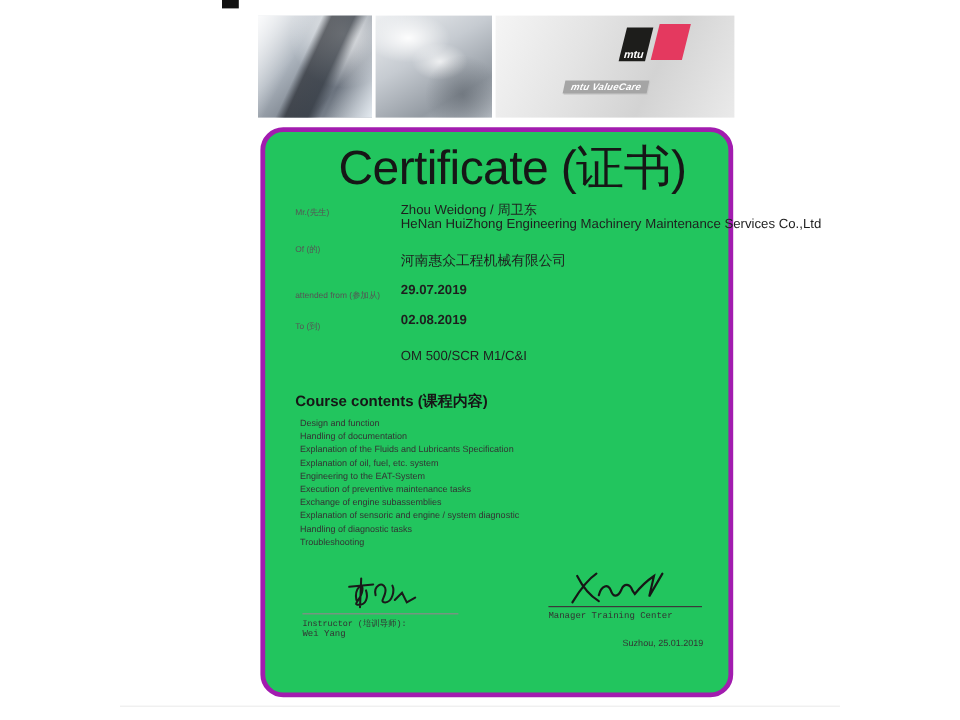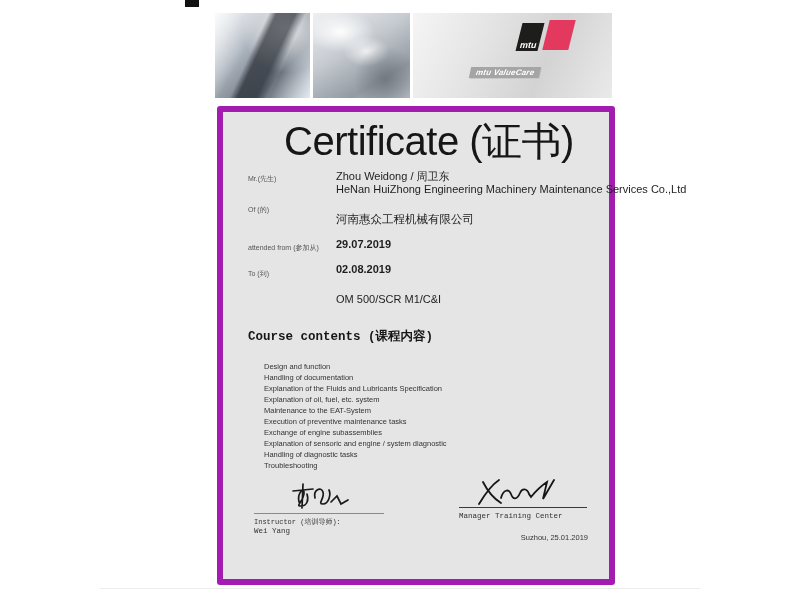--- a/index.html
+++ b/index.html
@@ -32,34 +32,34 @@
   .logo-black span{color:#fff;font-size:9px;font-weight:bold;font-style:italic;
     transform:skewX(10deg);line-height:11px;}
   .logo-red{width:26px;height:30px;background:#e4395f;transform:skewX(-14deg);margin-bottom:1px;}
   .valuecare{position:absolute;left:57px;top:54px;height:11px;line-height:11px;
     background:#a5a5a5;color:#fff;font-size:8px;font-weight:bold;font-style:italic;
     padding:0 6px;transform:skewX(-12deg);letter-spacing:.2px;white-space:nowrap;
     box-shadow:1px 1px 0 #c9c9c9;}
 
   
   .cert-box{position:absolute;left:217px;top:106px;width:386px;height:467px;
-    border:6px solid #a21caf;border-radius:3px;background:#e5e5e5;}
+    border:4px solid #a21caf;border-radius:19px;background:#22c55e;}
   .title{position:absolute;left:20px;right:-6px;top:2px;margin:0;text-align:center;
     font-size:40px;font-weight:normal;color:#161616;letter-spacing:-0.5px;white-space:nowrap;}
 
   .lbl{position:absolute;left:25px;font-size:7px;color:#555;white-space:nowrap;}
   .val{position:absolute;left:113px;font-size:11px;color:#1e1e1e;white-space:nowrap;}
   .lbl-mr{top:62px;} .val-mr{top:57px;}
   .lbl-of{top:93px;} .val-of1{top:71px;} .val-of2{top:100px;font-size:11.5px;}
   .lbl-from{top:131px;} .val-from{top:126px;font-weight:bold;}
   .lbl-to{top:157px;} .val-to{top:151px;font-weight:bold;}
   .val-course{top:181px;}
 
-  .course-heading{position:absolute;left:25px;top:216px;font-size:12.5px;font-weight:bold;color:#161616;font-family:Liberation Mono, monospace;}
-  .course-list{position:absolute;left:25px;top:233px;margin:16px;padding:0;list-style:none;}
+  .course-heading{position:absolute;left:25px;top:216px;font-size:12.5px;font-weight:bold;color:#161616;}
+  .course-list{position:absolute;left:25px;top:233px;margin:4px;padding:0;list-style:none;}
   .course-list li{font-size:7.5px;line-height:11px;color:#333;white-space:nowrap;}
 
   .sig-line{position:absolute;height:0;border-top:1px solid #8a8a8a;}
   .sig-line-left{left:31px;top:401px;width:130px;}
   .sig-line-right{left:236px;top:395px;width:128px;border-top-color:#3a3a3a;}
   .sig-svg{position:absolute;}
   .sig-svg-left{left:62px;top:370px;}
   .sig-svg-right{left:250px;top:364px;}
   .sig-caption{position:absolute;text-align:left;font-size:7px;color:#333;white-space:nowrap;font-family:Liberation Mono, monospace;}
   .cap-instructor{left:31px;width:130px;top:405px;}
@@ -108,21 +108,21 @@
     <div class="val val-to">02.08.2019</div>
 
     <div class="val val-course">OM 500/SCR M1/C&amp;I</div>
 
     <div class="course-heading">Course contents (课程内容)</div>
     <ul class="course-list">
       <li>Design and function</li>
       <li>Handling of documentation</li>
       <li>Explanation of the Fluids and Lubricants Specification</li>
       <li>Explanation of oil, fuel, etc. system</li>
-      <li>Maintenance to the EAT-System</li>
+      <li>Engineering to the EAT-System</li>
       <li>Execution of preventive maintenance tasks</li>
       <li>Exchange of engine subassemblies</li>
       <li>Explanation of sensoric and engine / system diagnostic</li>
       <li>Handling of diagnostic tasks</li>
       <li>Troubleshooting</li>
     </ul>
 
     <svg class="sig-svg sig-svg-left" width="70" height="32" viewBox="0 0 70 32">
       <path d="M14,20 C12,10 20,4 19,12 C18,20 10,24 16,24 C22,24 24,18 22,12 M8,9 L28,7 M18,2 L17,26 M30,16 C28,8 36,4 38,10 C40,16 32,22 38,22 C44,22 46,12 44,8 M46,20 L52,14 L56,22 L63,18" fill="none" stroke="#1a1a1a" stroke-width="1.7" stroke-linecap="round"></path>
     </svg>

